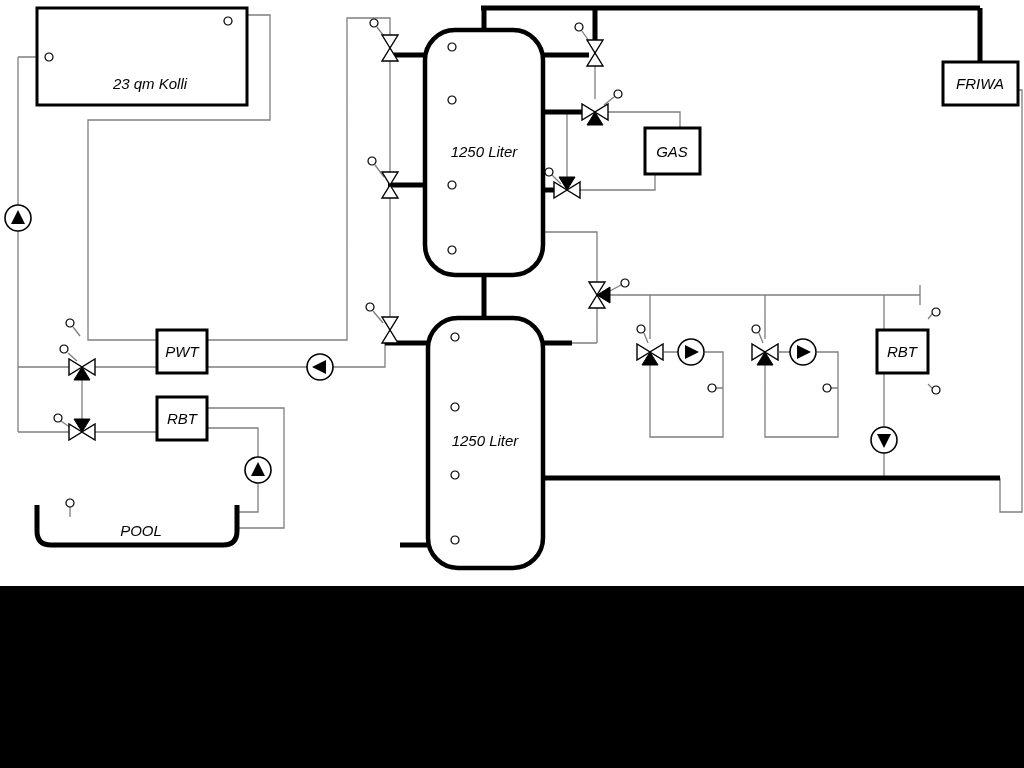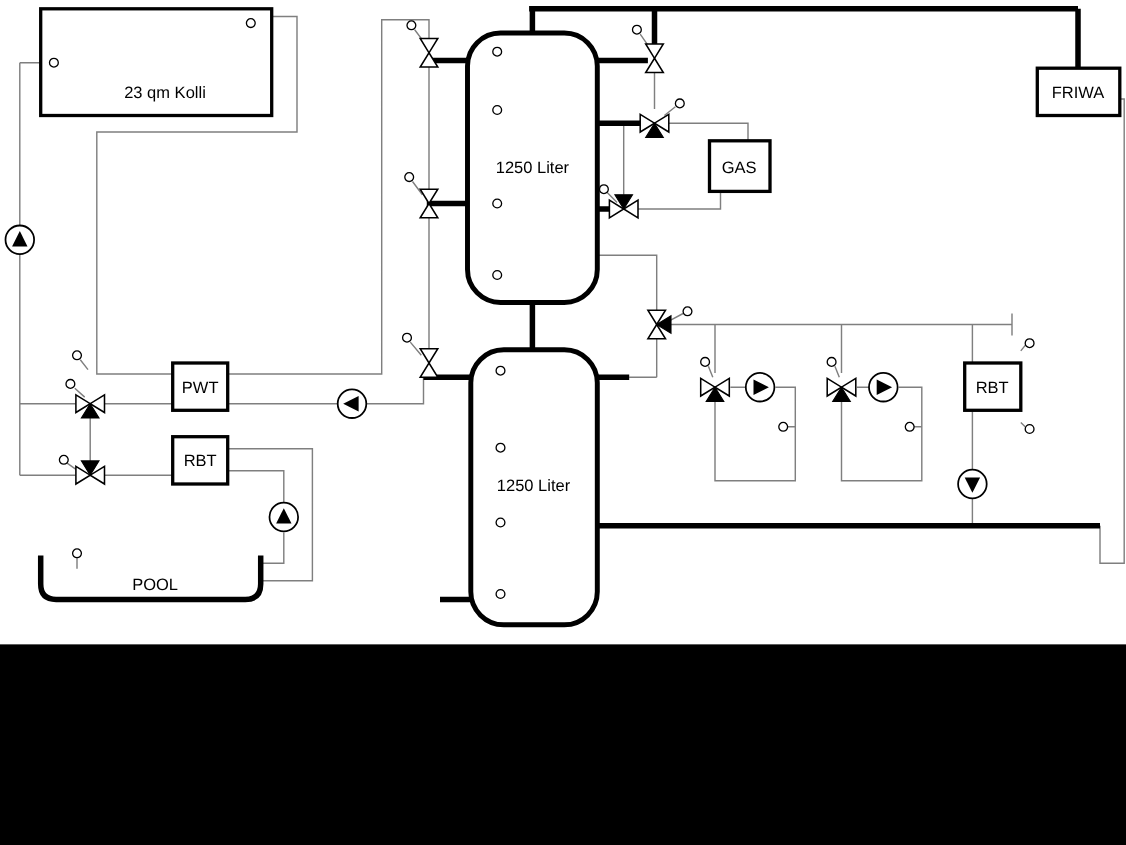--- a/index.html
+++ b/index.html
@@ -1,16 +1,16 @@
 <!DOCTYPE html>
 <html><head>
 <meta charset="utf-8">
 <style>
   html,body{margin:0;padding:0;background:#000;}
-  .screen{position:relative;width:1024px;height:768px;background:#000;overflow:hidden;}
+  .screen{position:relative;width:1024px;height:768px;background:#000;overflow:hidden;font-style:italic;}
   .canvas{position:absolute;top:0;left:0;width:1024px;height:586px;background:#fff;}
   svg{display:block;}
   svg text{font-family:"Liberation Sans","DejaVu Sans",sans-serif;font-size:15px;fill:#000;text-anchor:middle;}
   .thin{stroke:#7f7f7f;stroke-width:1.3;fill:none;}
   .thick{stroke:#000;stroke-width:5;fill:none;}
   .box{fill:#fff;stroke:#000;stroke-width:3;}
   .tank{fill:#fff;stroke:#000;stroke-width:4.5;}
   .pool{fill:none;stroke:#000;stroke-width:5;}
   .vshape{fill:#fff;stroke:#000;stroke-width:1.4;}
   .vblack{fill:#000;stroke:#000;stroke-width:1;}

